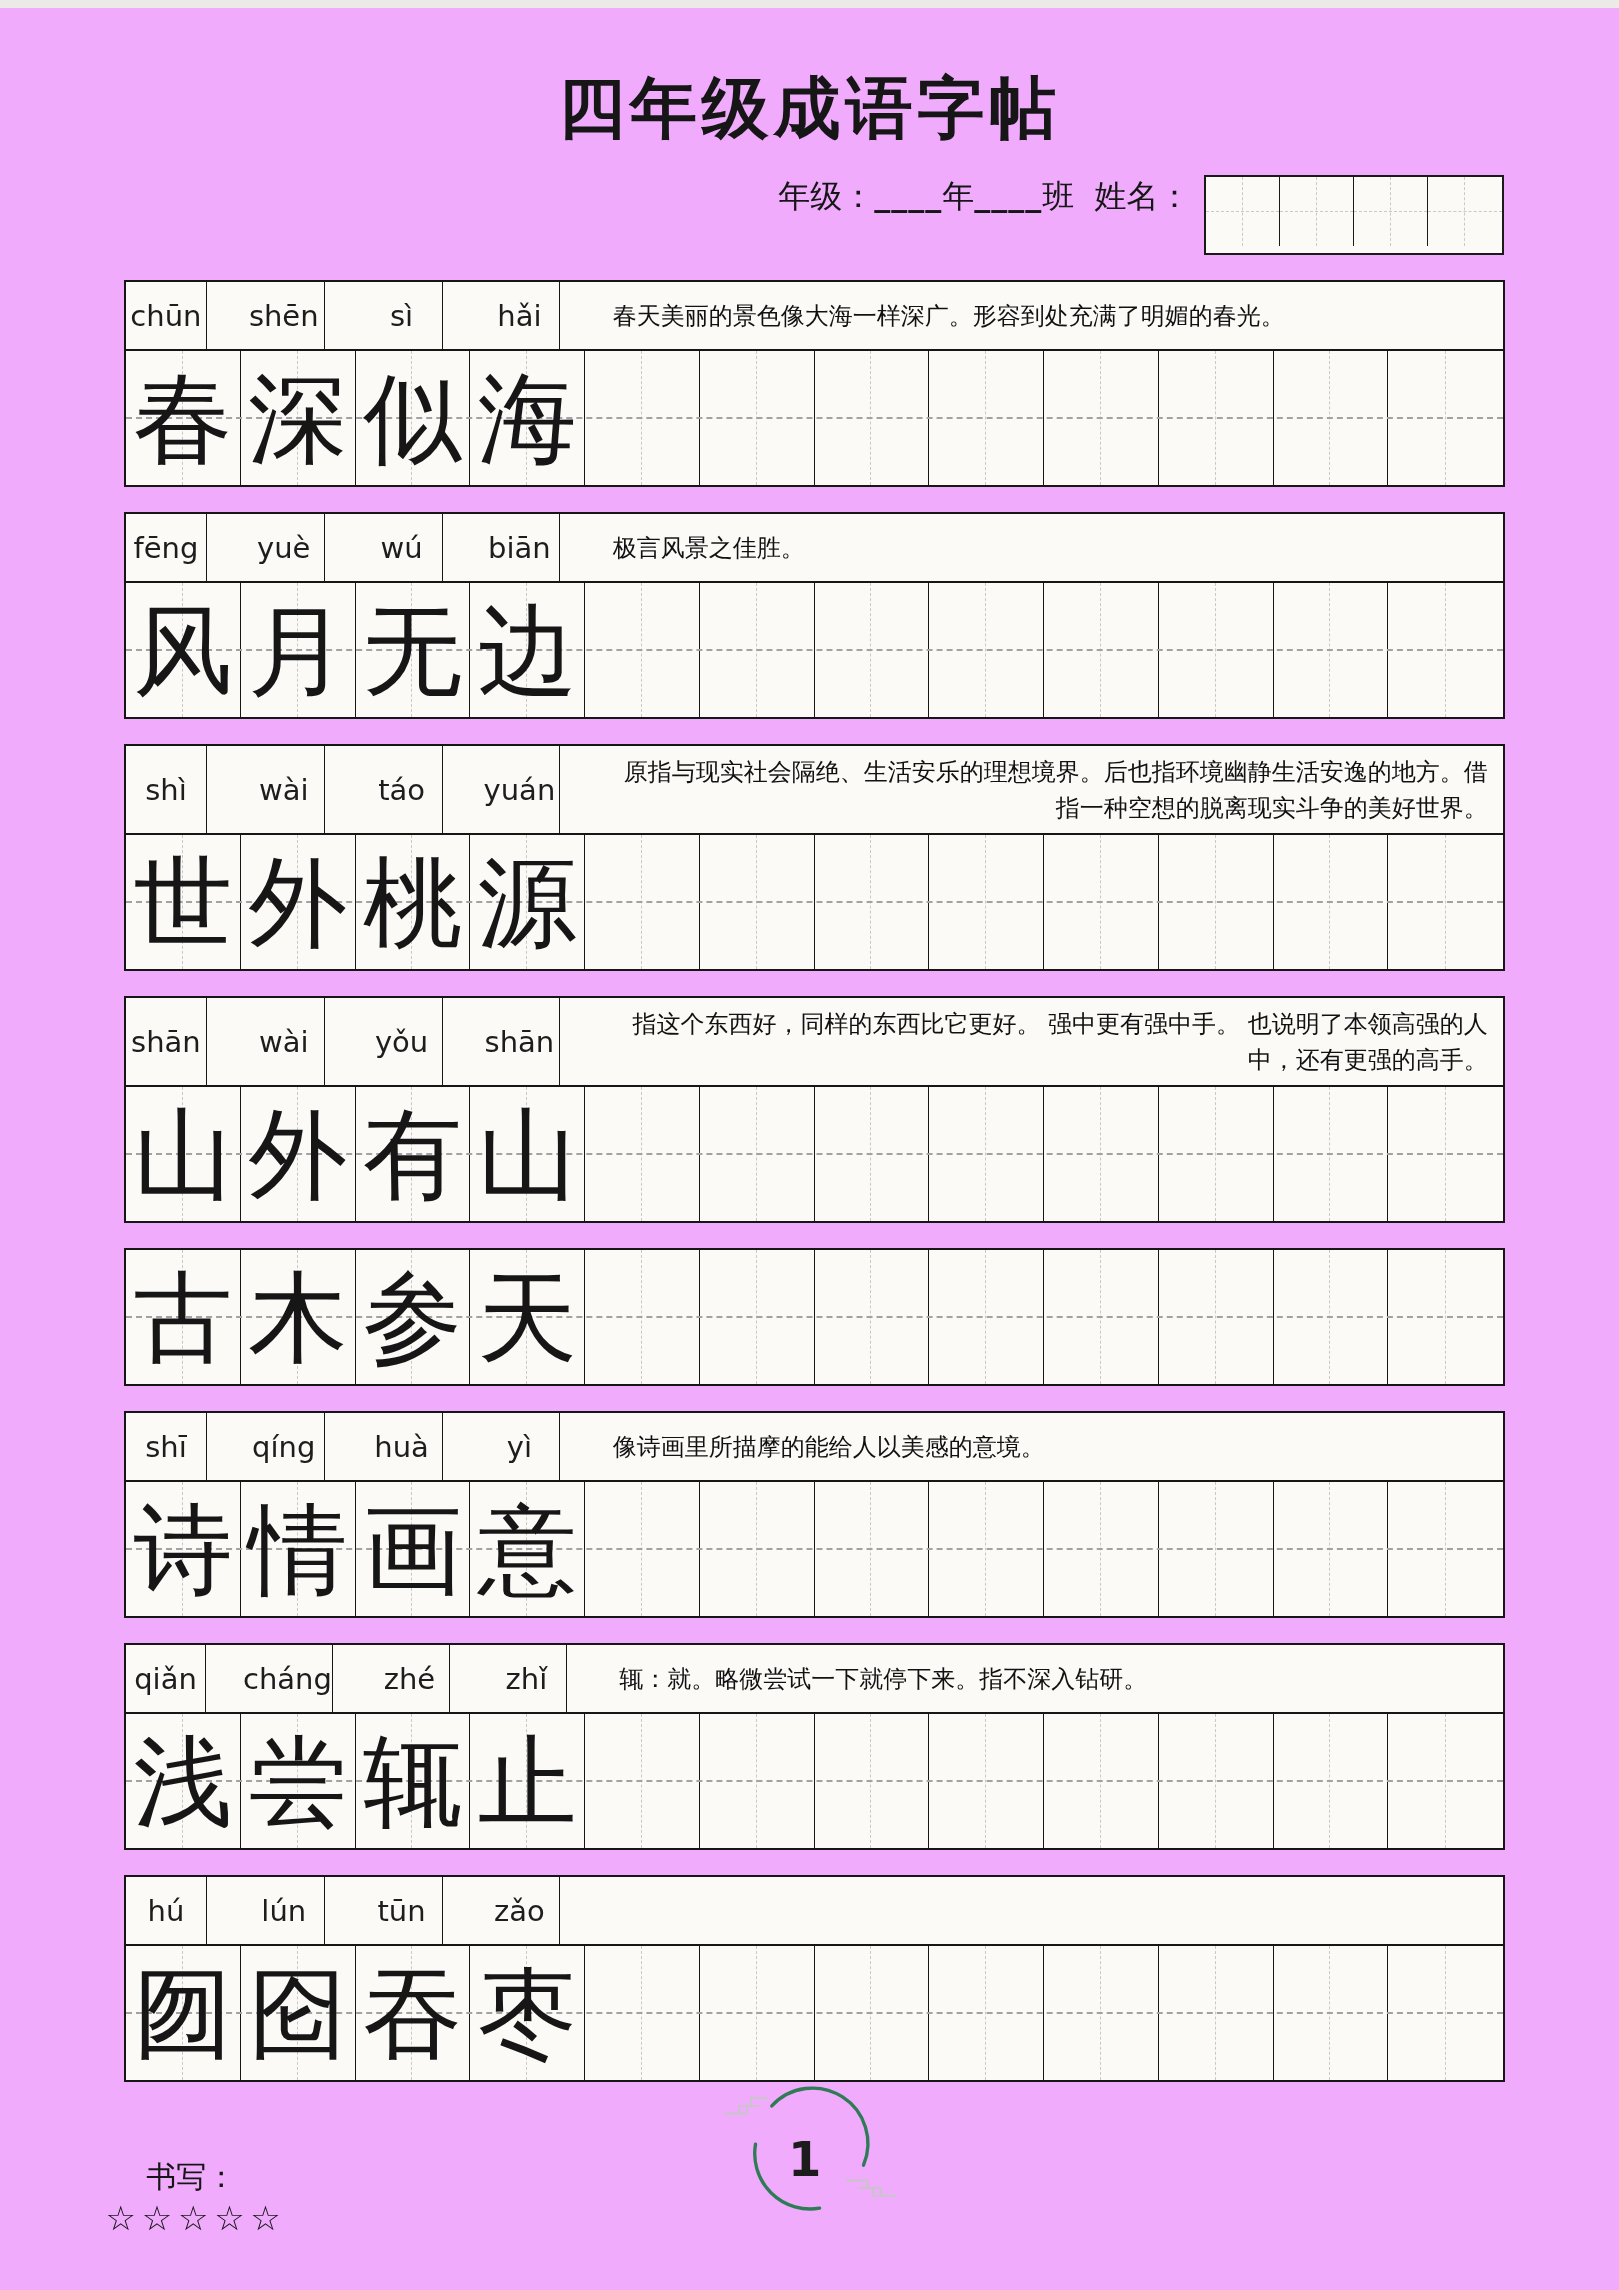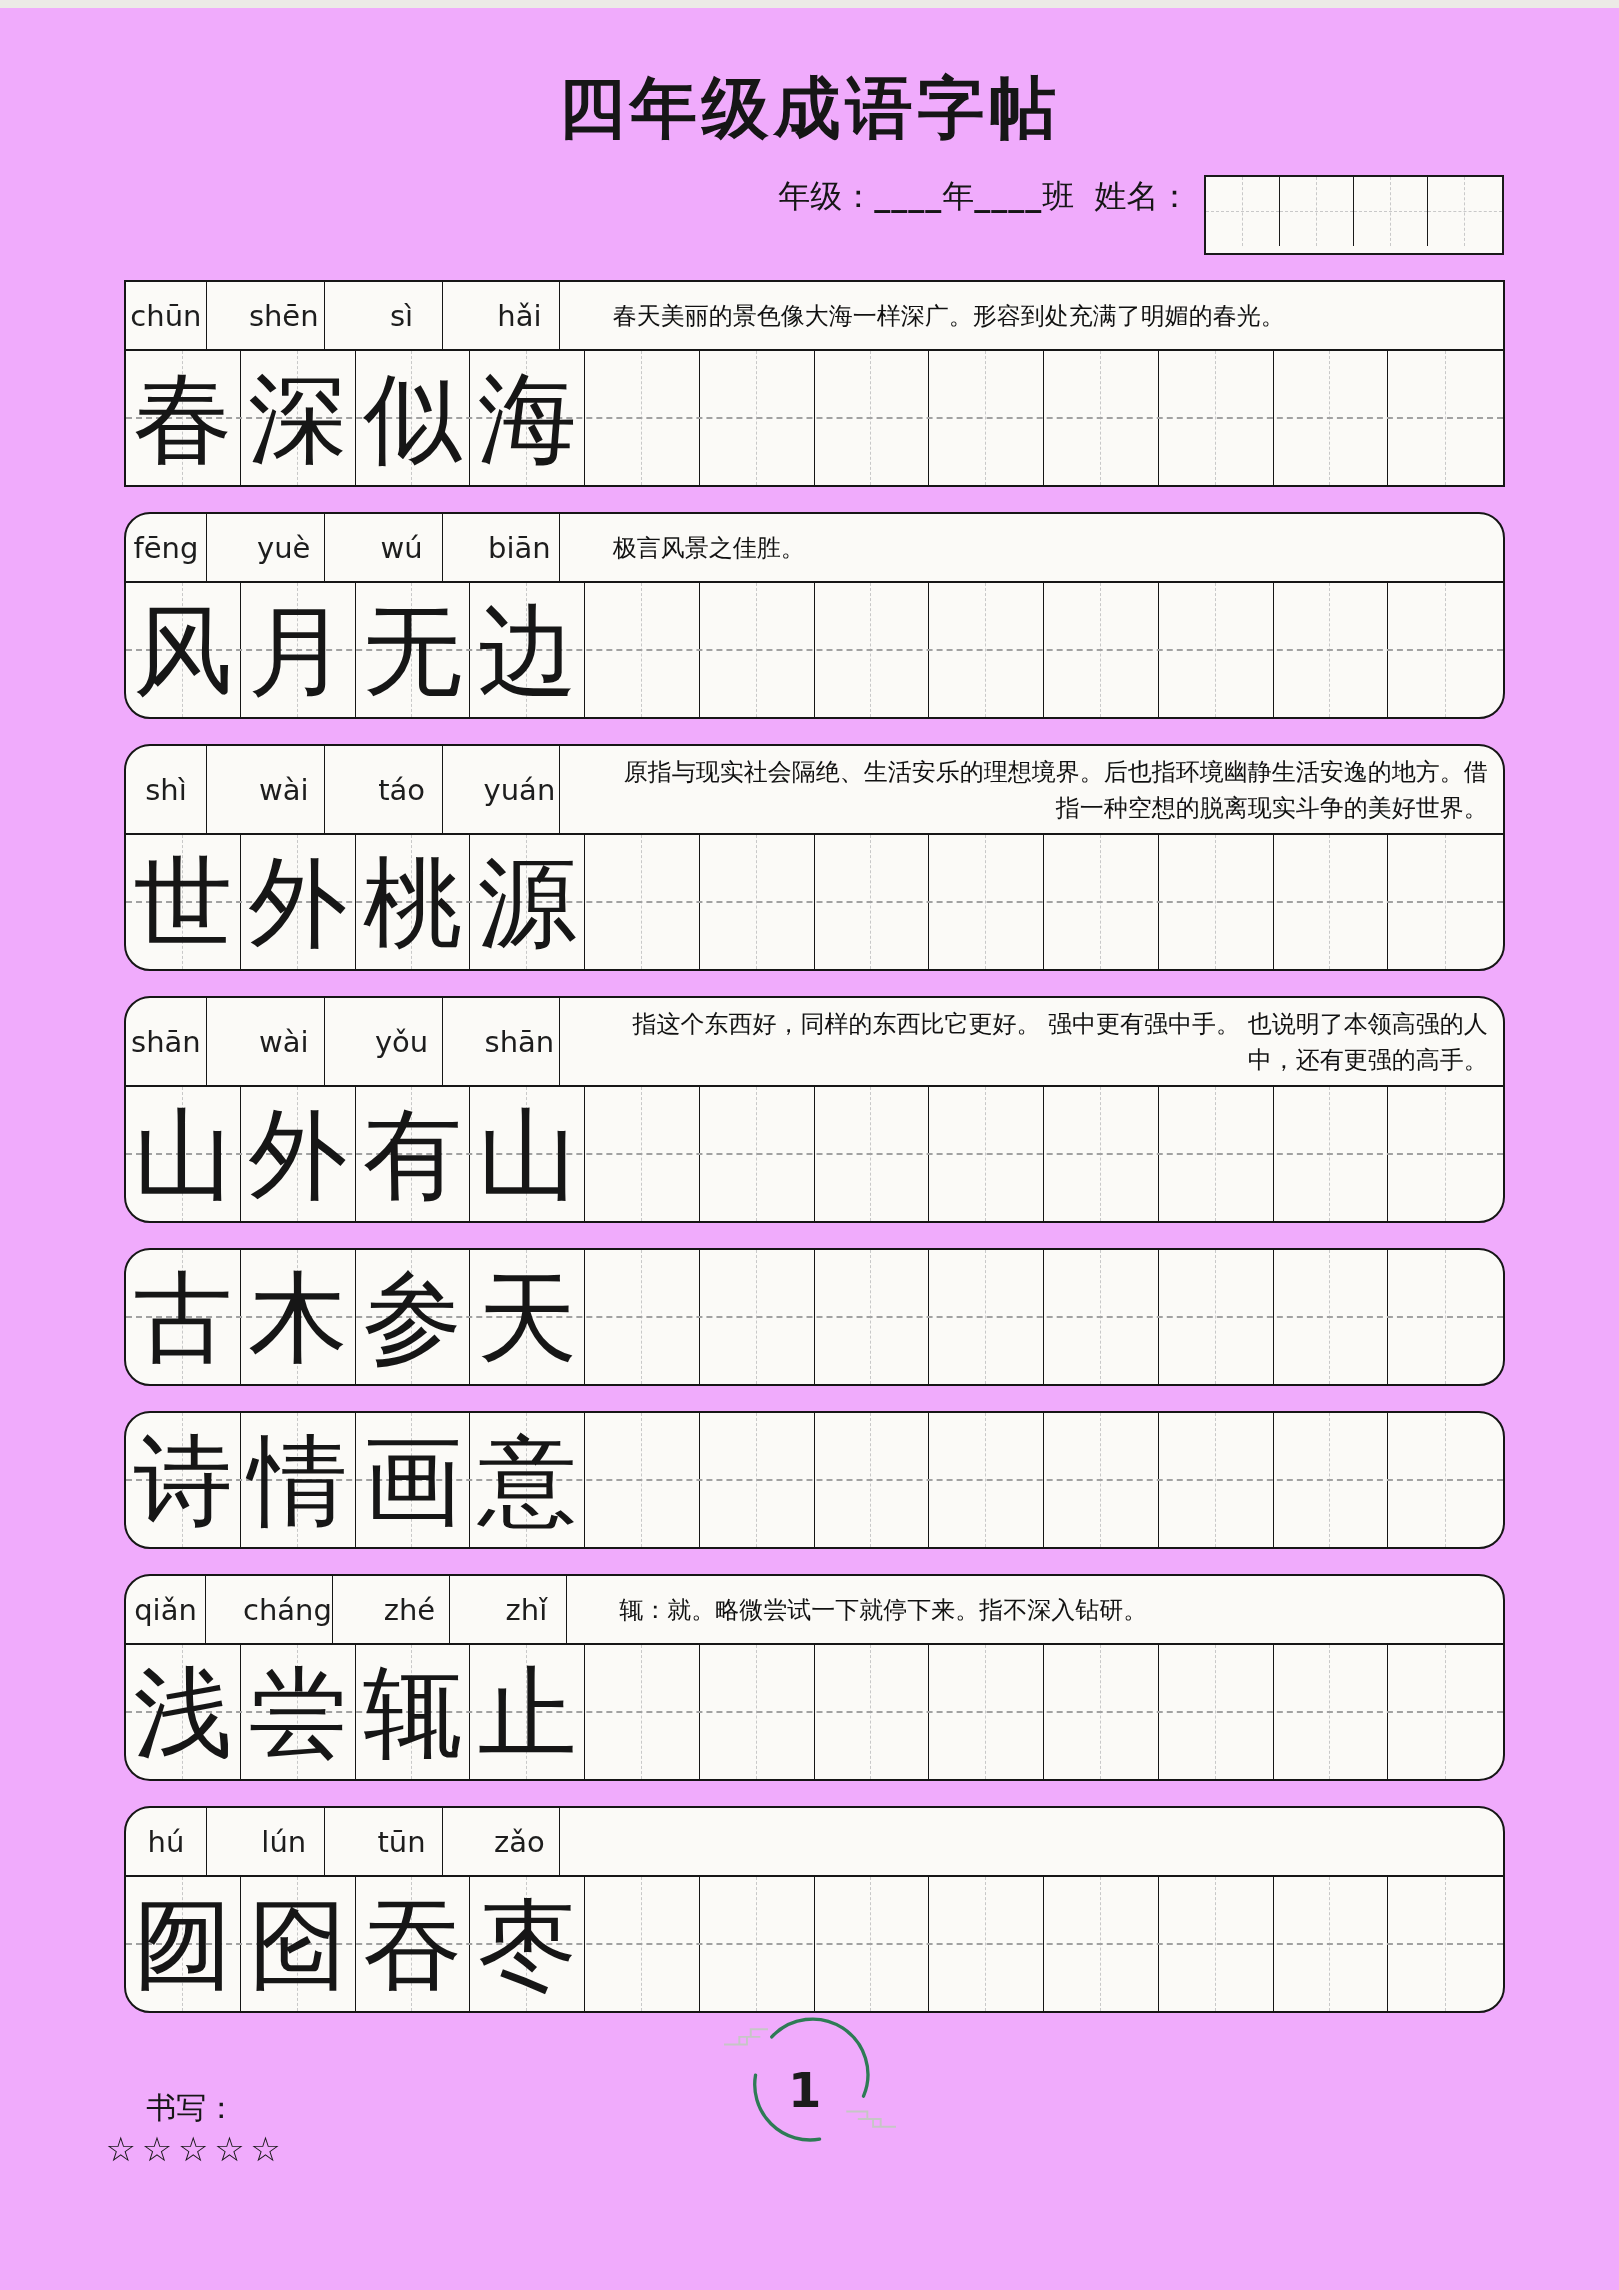--- a/index.html
+++ b/index.html
@@ -22,21 +22,21 @@
   .info-row .txt { margin-bottom:9.6px; white-space:pre; }
   .blank { margin-bottom:9.6px; letter-spacing:1px; font-weight:bold; }
   .name-grid { display:flex; border:2.9px solid #1a1a1a; margin-left:13.4px; background:#fbfaf7; }
   .ncell { width:74px; height:69px; border-right:1.9px solid #1a1a1a; position:relative; }
   .ncell:last-child { border-right:none; }
   .ncell::before { content:""; position:absolute; top:0; bottom:0; left:50%; margin-left:-1px; border-left:1.9px dashed #c9c9c9; }
   .ncell::after  { content:""; position:absolute; left:0; right:0; top:50%; margin-top:-1px; border-top:1.9px dashed #c9c9c9; }
   
   .blocks { margin:25px 114px 0 124px; }
   .block { border:2.9px solid #161616; background:#fbfaf7; }
-  .block + .block { margin-top:25px;border-radius:26px; }
+  .block + .block { margin-top:25px; }
   .p-row { display:grid; grid-template-columns:repeat(12,1fr); border-bottom:2.9px solid #161616; min-height:69px;gap:37px; }
   .p-cell {
     border-right:1.9px solid #161616; display:flex; align-items:center; justify-content:center;
     font-family:"DejaVu Sans", sans-serif; font-size:29px; color:#1d1d1d;
   }
   .d-cell {
     grid-column:5 / 13; display:flex; align-items:center; text-align:right;
     padding:7.6px 15.3px; font-size:24px; line-height:1.5; color:#111;
   }
   .c-row { display:grid; grid-template-columns:repeat(12,1fr); height:134px; position:relative; }
@@ -226,20 +226,27 @@
           <div class="c-cell"></div>
           <div class="c-cell"></div>
           <div class="c-cell"></div>
           <div class="c-cell"></div>
           <div class="c-cell"></div>
           <div class="c-cell"></div>
         </div>
     </div>
 
     <div class="block">
+      <div class="p-row">
+        <div class="p-cell">shī</div>
+          <div class="p-cell">qíng</div>
+          <div class="p-cell">huà</div>
+          <div class="p-cell">yì</div>
+          <div class="d-cell">像诗画里所描摩的能给人以美感的意境。</div>
+      </div>
       <div class="c-row">
           <div class="c-cell">
             <span class="glyph">诗</span>
           </div>
           <div class="c-cell">
             <span class="glyph">情</span>
           </div>
           <div class="c-cell">
             <span class="glyph">画</span>
           </div>

